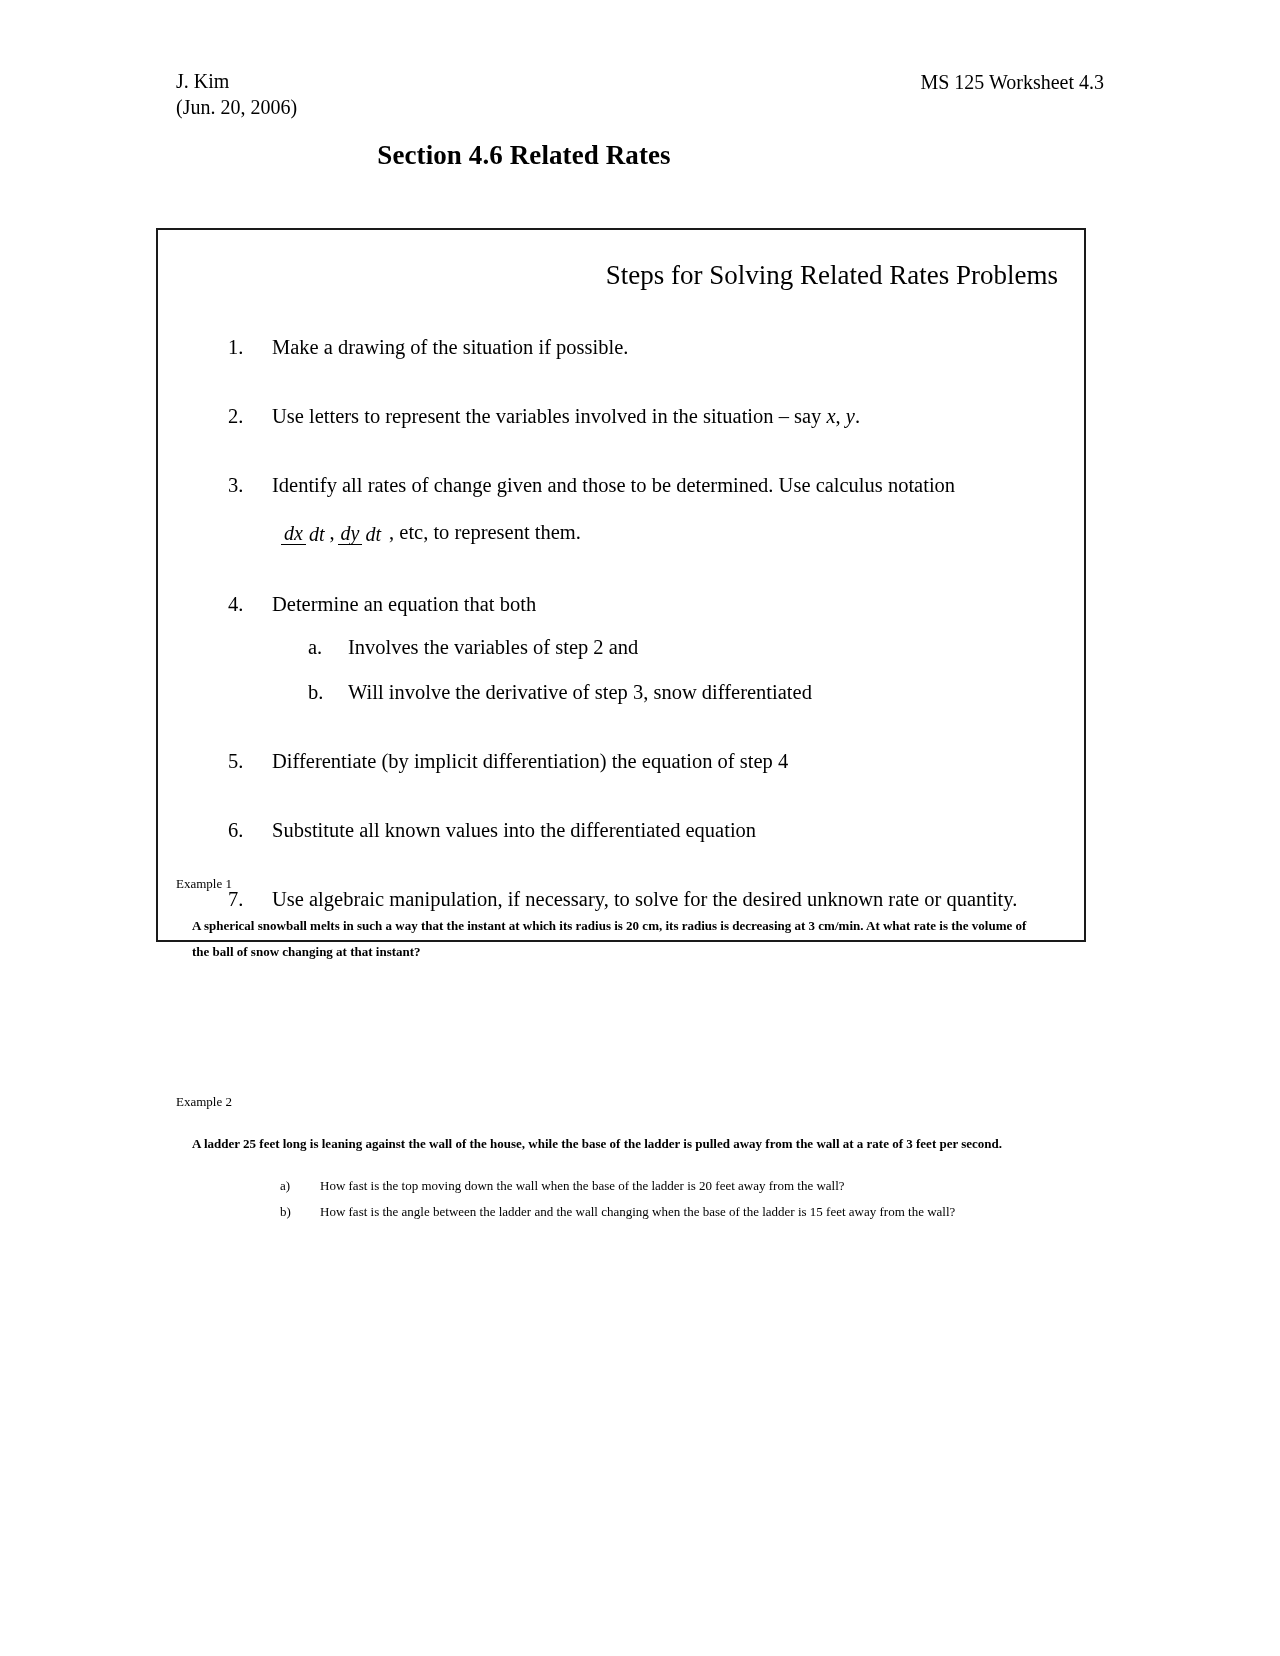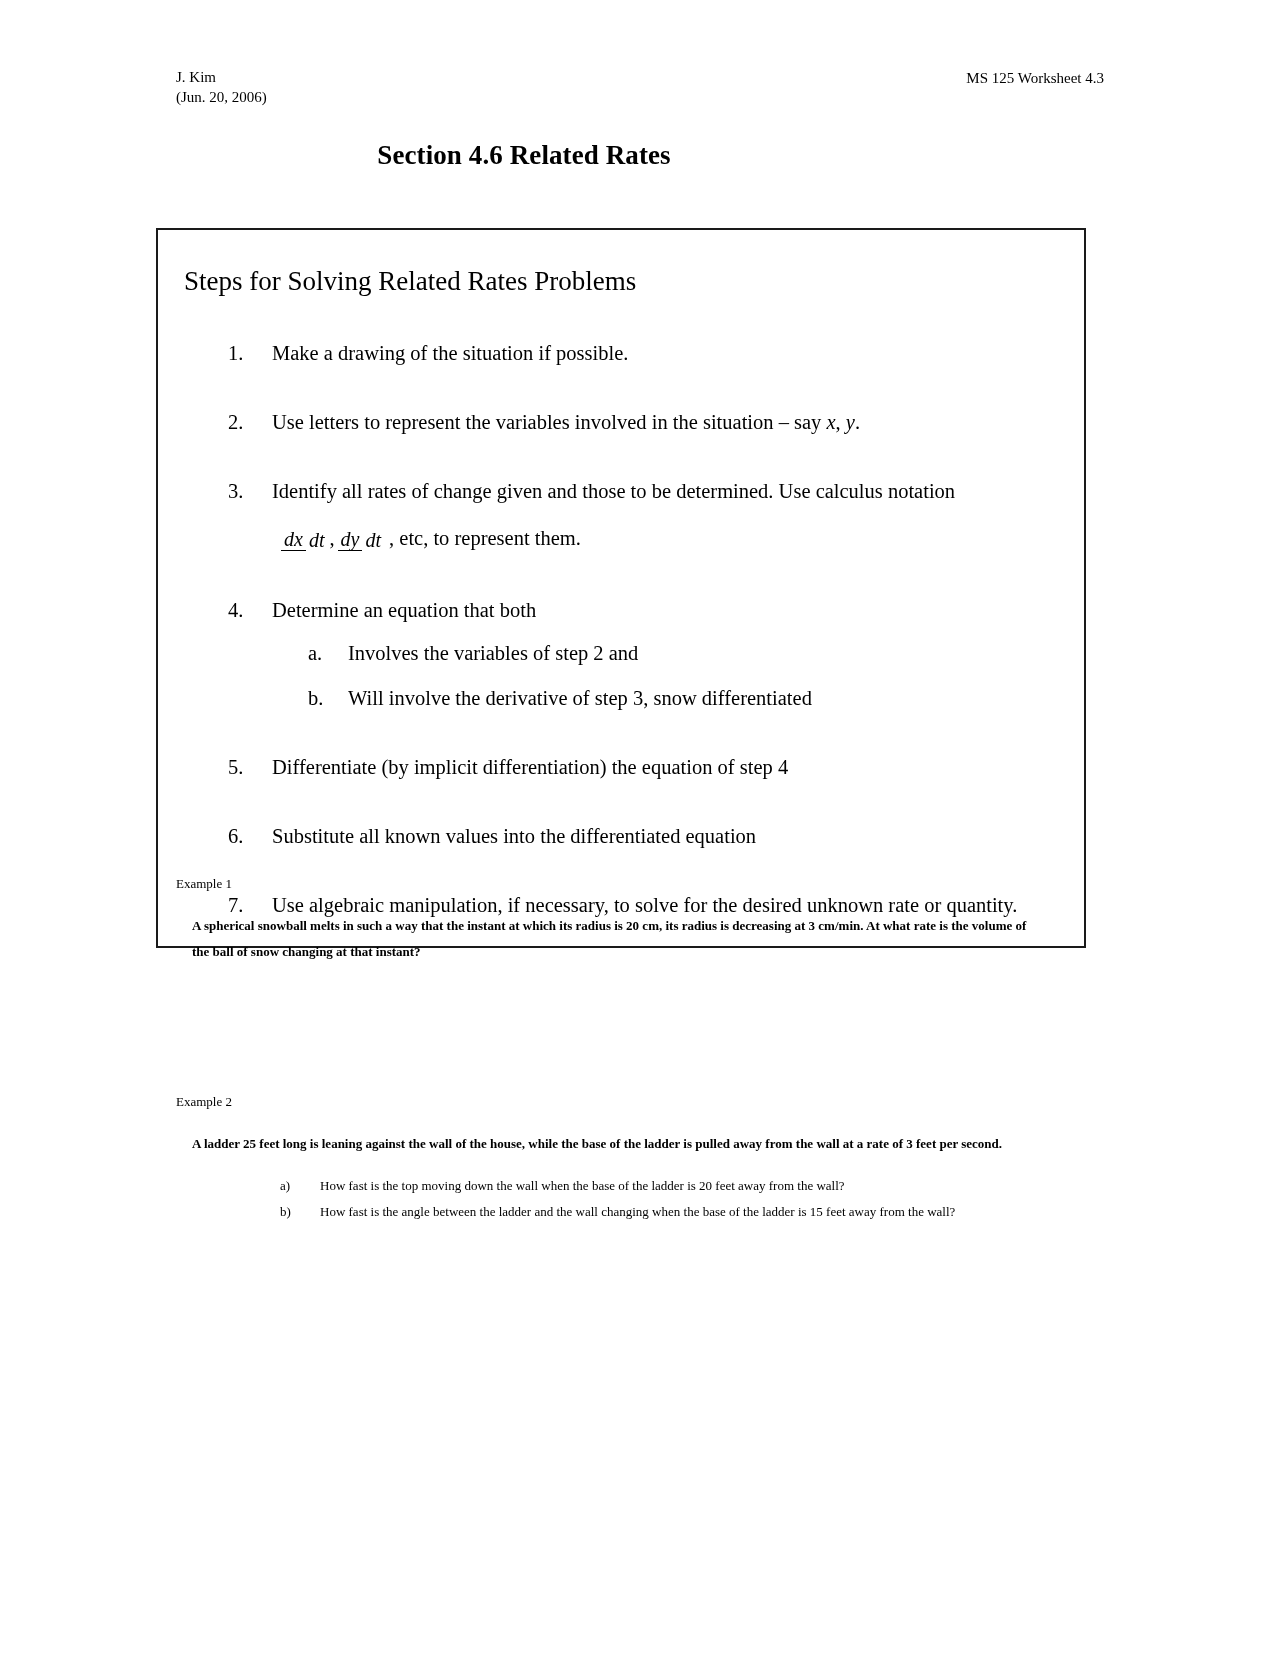--- a/index.html
+++ b/index.html
@@ -26,21 +26,21 @@
 
   
   .header {
     position: absolute;
     left: 176px;
     top: 68px;
     width: 928px;
     display: flex;
     justify-content: space-between;
     align-items: flex-start;
-    font-size: 15px;
+    font-size: 20px;
     line-height: 1.32;
   }
   .header-left { text-align: left; }
   .header-right { padding-top: 1px; }
   .header-line { white-space: nowrap; }
 
   
   .doc-title {
     position: absolute;
     left: 0;
@@ -56,24 +56,24 @@
   .steps-box {
     position: absolute;
     left: 156px;
     top: 228px;
     width: 930px;
     box-sizing: border-box;
     border: 2px solid #1a1a1a;
     padding: 16px 26px 22px 26px;
   }
   .steps-title {
-    text-align: left;
+    text-align: right;
     font-size: 27px;
     line-height: 1.3;
-    margin: 18px 0 14px 0;
+    margin: 12px 0 14px 0;
   }
 
   ol.steps {
     list-style: none;
     margin: 0;
     padding: 0;
     font-size: 20.5px;
     line-height: 1.42;
   }
   ol.steps > li {

